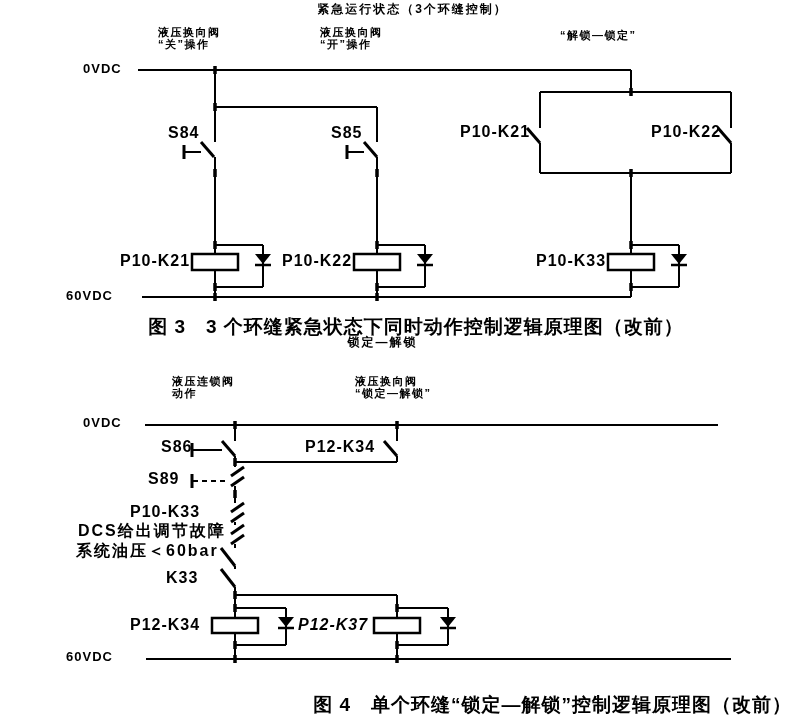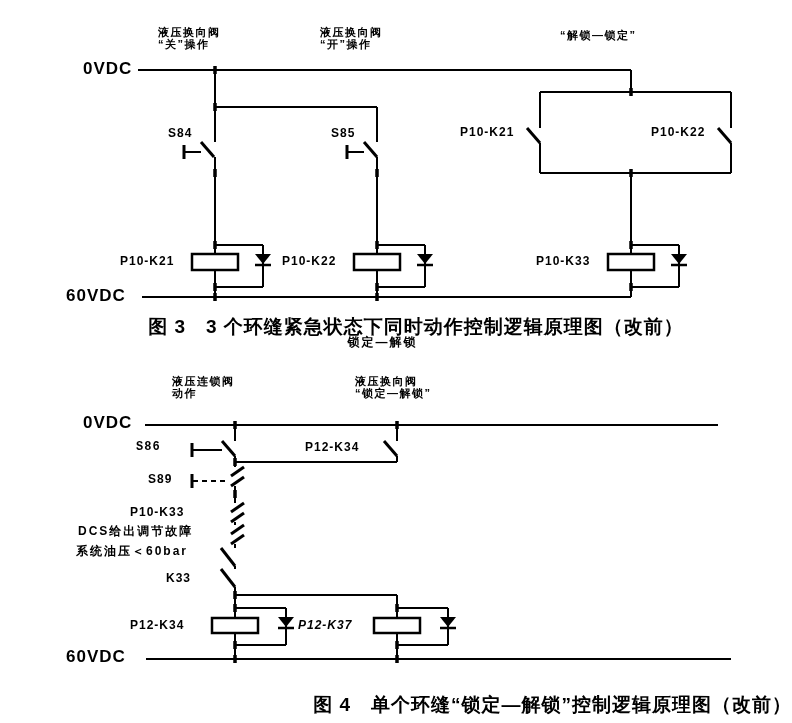--- a/index.html
+++ b/index.html
@@ -3,22 +3,22 @@
 <meta charset="utf-8">
 <style>
   html,body{margin:0;padding:0;background:#fff;}
   #page{
     position:relative;width:792px;height:723px;background:#fff;
     font-family:"Liberation Sans","DejaVu Sans",sans-serif;color:#000;overflow:hidden;
   }
   #wires{position:absolute;left:0;top:0;width:792px;height:723px;}
   .lbl{position:absolute;font-weight:bold;white-space:pre-line;line-height:12px;}
   .cjk{font-size:11px;letter-spacing:1.5px;}
-  .id{font-size:12px;letter-spacing:1px;text-align:center;}
-  .rail{font-size:17px;letter-spacing:1px;}
+  .id{font-size:16px;letter-spacing:1px;text-align:center;}
+  .rail{font-size:13px;letter-spacing:1px;}
   .figtitle{font-size:12px;letter-spacing:2px;text-align:center;}
   .cap{font-size:19px;letter-spacing:1px;width:100%;text-align:center;line-height:22px;}
 </style>
 </head>
 <body>
 
 <div id="page">
 
   <svg id="wires" xmlns="http://www.w3.org/2000/svg" width="792" height="723" viewBox="0 0 792 723" stroke="#000" stroke-width="2" fill="none">
 
@@ -184,20 +184,21 @@
         <line x1="235" y1="604" x2="235" y2="612"></line>
         <line x1="397" y1="604" x2="397" y2="612"></line>
         <line x1="235" y1="641" x2="235" y2="649"></line>
         <line x1="397" y1="641" x2="397" y2="649"></line>
         <line x1="235" y1="655" x2="235" y2="663"></line>
         <line x1="397" y1="655" x2="397" y2="663"></line>
       </g>
     </g>
   </svg>
 
+  <div class="lbl figtitle" style="left:305px;top:3px;width:215px;">紧急运行状态（3个环缝控制）</div>
 
   <div class="lbl cjk" style="left:158px;top:26px;width:96px;">液压换向阀
 “关”操作</div>
   <div class="lbl cjk" style="left:320px;top:26px;width:90px;">液压换向阀
 “开”操作</div>
   <div class="lbl cjk" style="left:560px;top:29px;width:135px;">“解锁—锁定”</div>
 
   <div class="lbl rail" style="left:83px;top:63px;">0VDC</div>
   <div class="lbl rail" style="left:66px;top:290px;">60VDC</div>
 
@@ -215,21 +216,21 @@
   <div class="lbl figtitle" style="left:330px;top:336px;width:105px;">锁定—解锁</div>
 
   <div class="lbl cjk" style="left:172px;top:375px;width:88px;">液压连锁阀
 动作</div>
   <div class="lbl cjk" style="left:355px;top:375px;width:112px;">液压换向阀
 “锁定—解锁”</div>
 
   <div class="lbl rail" style="left:83px;top:417px;">0VDC</div>
   <div class="lbl rail" style="left:66px;top:651px;">60VDC</div>
 
-  <div class="lbl id" style="left:136px;top:441px;font-family:Liberation Mono, monospace;">S86</div>
+  <div class="lbl id" style="left:161px;top:441px;">S86</div>
   <div class="lbl id" style="left:305px;top:441px;">P12-K34</div>
   <div class="lbl id" style="left:148px;top:473px;">S89</div>
   <div class="lbl id" style="left:130px;top:506px;">P10-K33</div>
   <div class="lbl id" style="left:78px;top:525px;letter-spacing:2px;">DCS给出调节故障</div>
   <div class="lbl id" style="left:76px;top:545px;letter-spacing:2px;">系统油压＜60bar</div>
   <div class="lbl id" style="left:166px;top:572px;">K33</div>
 
   <div class="lbl id" style="left:130px;top:619px;">P12-K34</div>
   <div class="lbl id" style="left:298px;top:619px;font-style:italic;">P12-K37</div>
 

